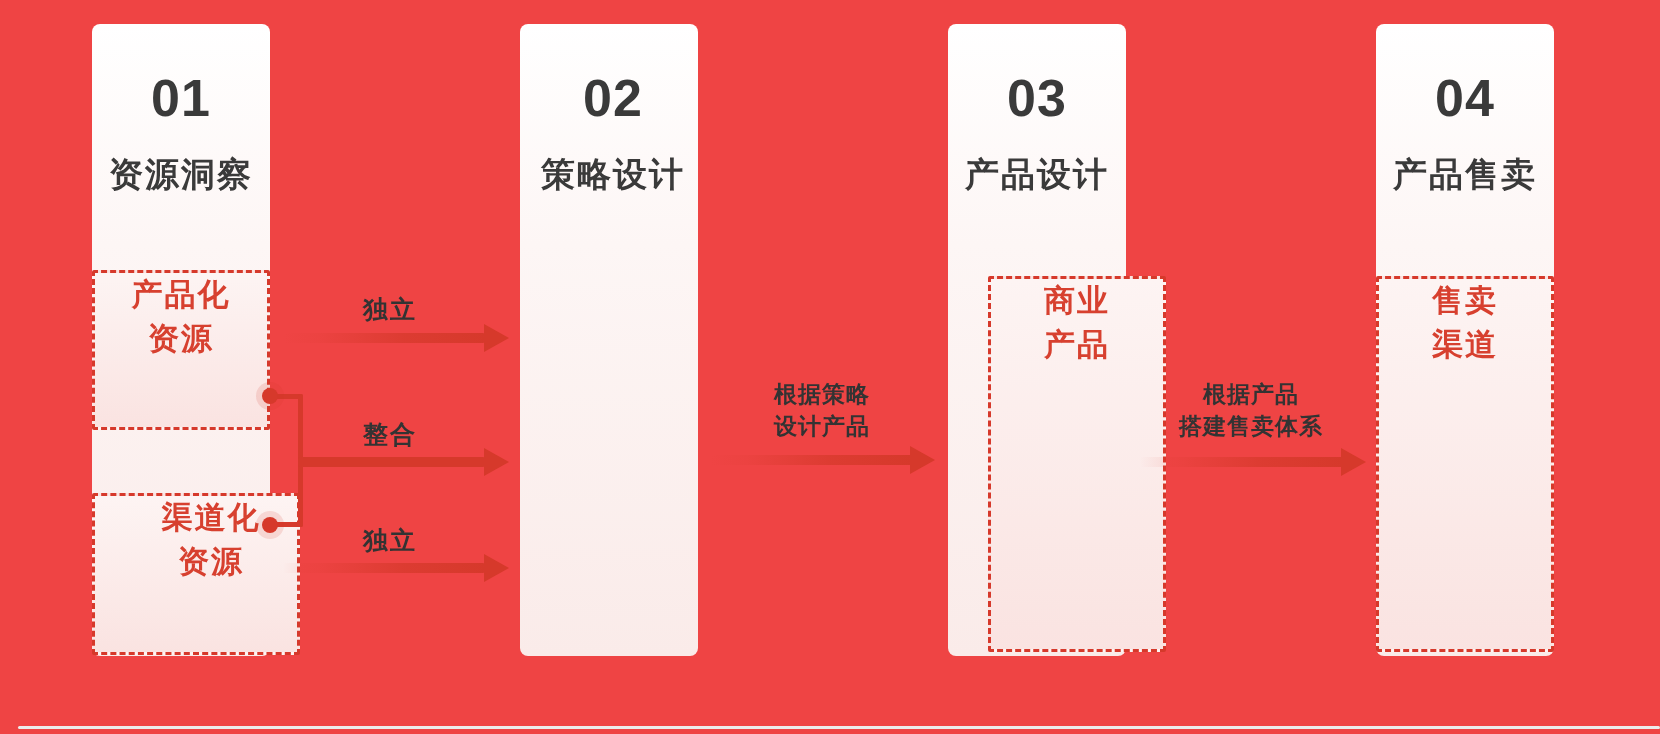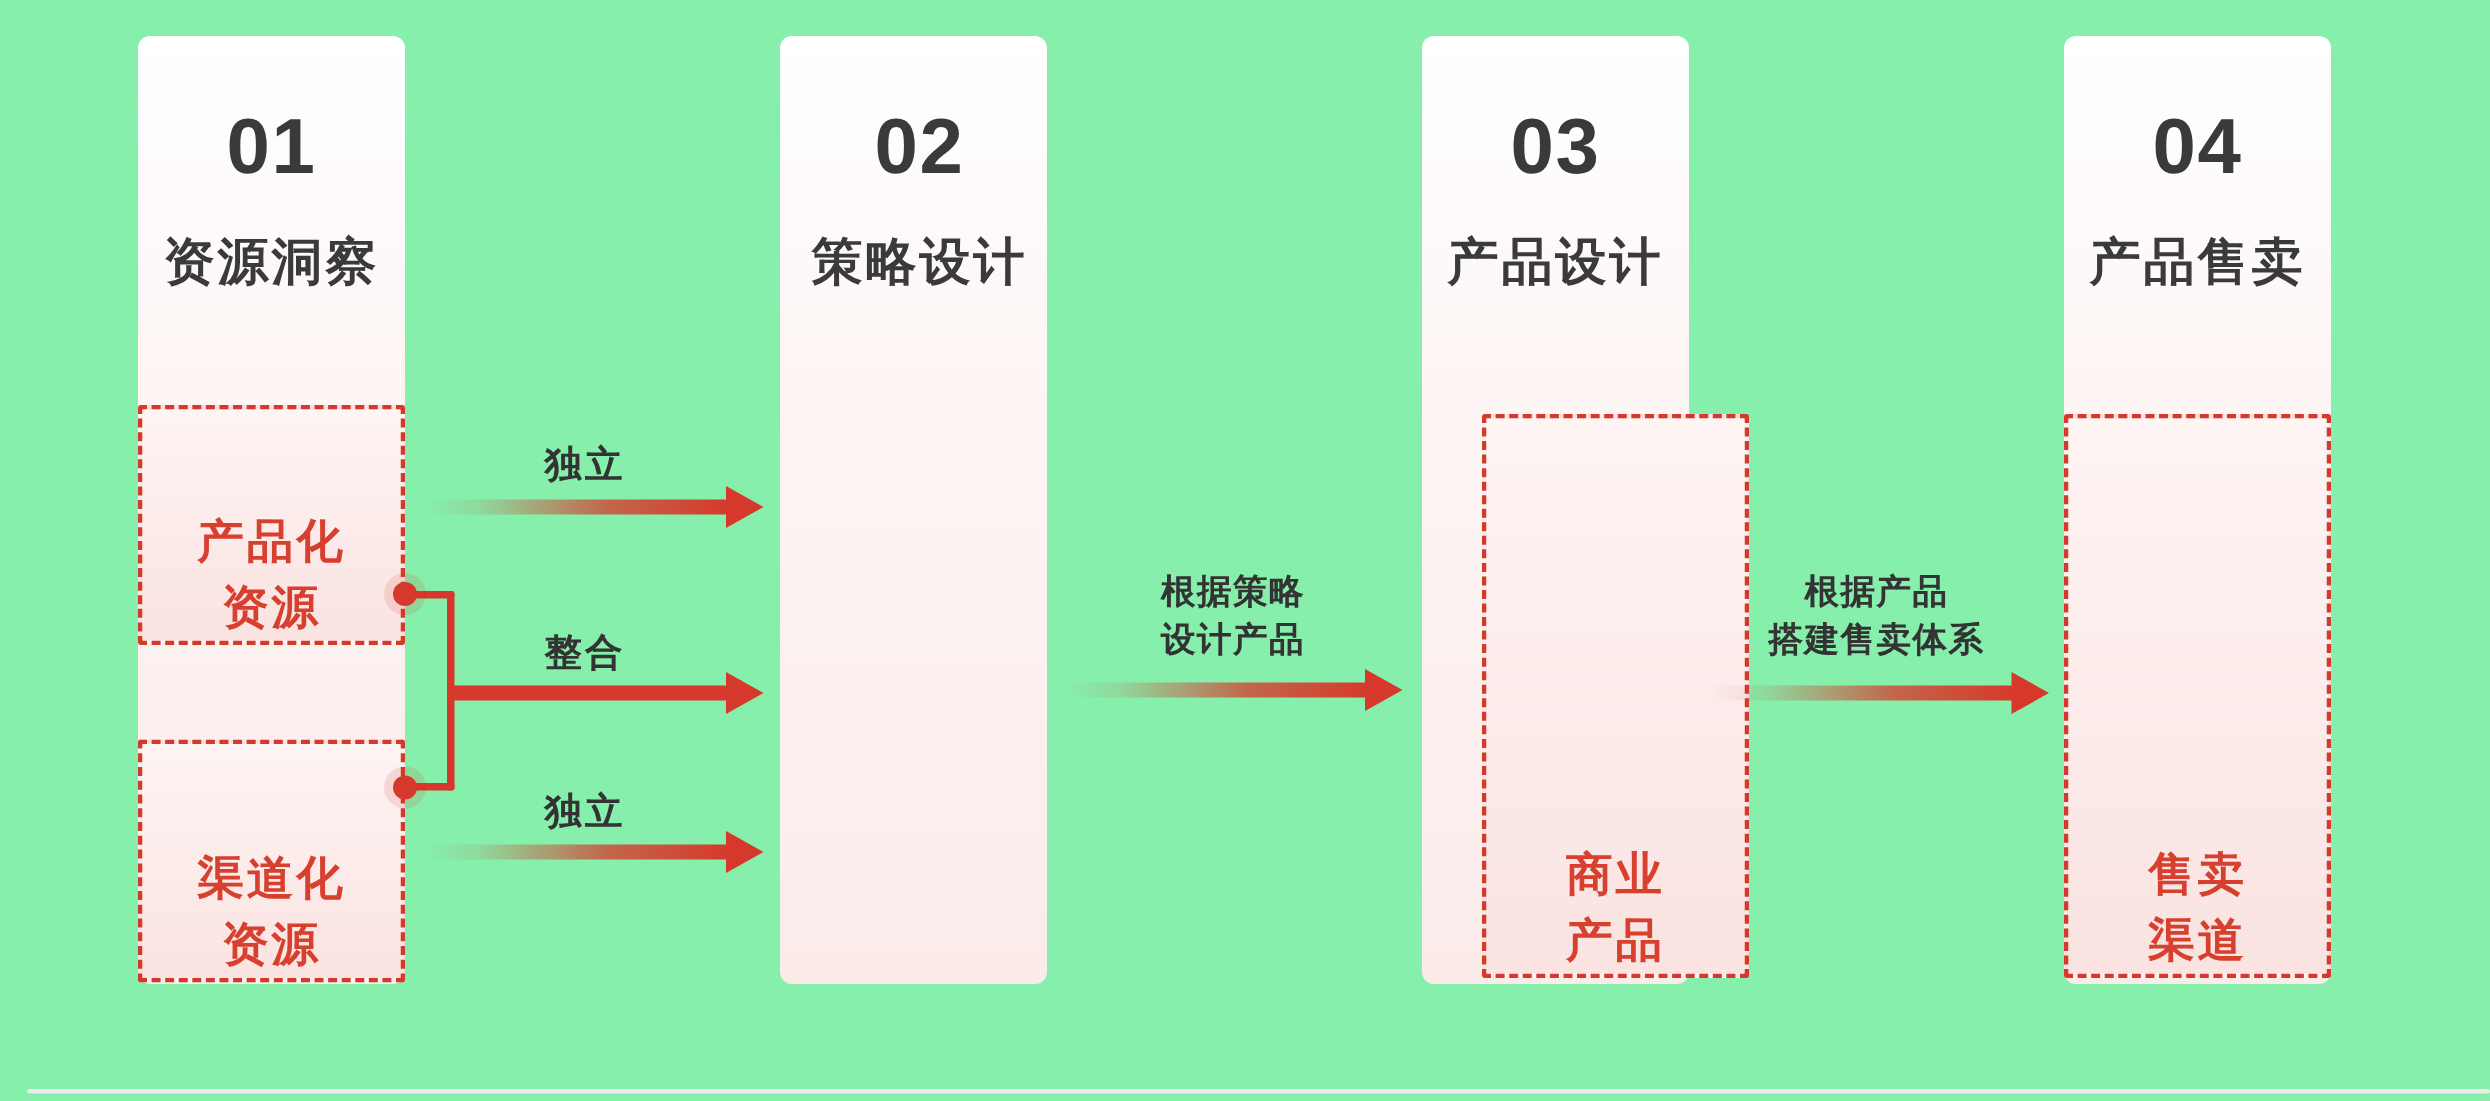--- a/index.html
+++ b/index.html
@@ -1,38 +1,38 @@
 <!DOCTYPE html>
 <html><head>
 <meta charset="utf-8">
 <style>
   html,body{margin:0;padding:0;background:#ffffff;}
   body{font-family:"Liberation Sans","DejaVu Sans",sans-serif;}
-  .stage{position:relative;width:1660px;height:734px;background:#86efac;overflow:hidden;}
+  .stage{position:relative;width:1660px;height:734px;background:#ef4444;overflow:hidden;}
 
   
   .band{position:absolute;top:24px;height:632px;width:178px;border-radius:8px;
         background:linear-gradient(180deg,#ffffff 0%,#fdf6f5 35%,#faebe9 100%);}
   .band.c1{left:92px;} .band.c2{left:520px;} .band.c3{left:948px;} .band.c4{left:1376px;}
 
   
   .step-number{position:absolute;top:68px;width:178px;text-align:center;
                font-size:52px;font-weight:800;color:#3a3a3a;letter-spacing:1px;}
   .step-title{position:absolute;top:152px;width:178px;text-align:center;
               font-size:34px;font-weight:700;color:#3a3a3a;letter-spacing:2px;}
   .n1{left:92px;} .n2{left:524px;} .n3{left:948px;} .n4{left:1376px;}
 
   
   .dbox{position:absolute;border:3px dashed #d6392b;border-radius:2px;
         background:linear-gradient(180deg,#fdf4f3 0%,#fae3e1 100%);
-        display:flex;align-items:flex-end;justify-content:center;}
+        display:flex;align-items:flex-start;justify-content:center;}
   .dbox .txt{font-size:31px;font-weight:700;color:#d7402f;text-align:center;
              line-height:1.42;letter-spacing:2px;}
   .box-prod{left:92px;top:270px;width:172px;height:154px;}
-  .box-chan{left:92px;top:493px;width:172px;height:156px;}
+  .box-chan{left:92px;top:493px;width:172px;height:156px;padding-left:30px;}
   .box-strat{left:520px;top:271px;width:172px;height:375px;}
   .box-comm{left:988px;top:276px;width:172px;height:370px;}
   .box-sale{left:1376px;top:276px;width:172px;height:370px;}
 
   
   .shaft{position:absolute;height:10px;border-radius:2px;
          background:linear-gradient(90deg,rgba(214,57,43,0) 0%,rgba(214,57,43,0.12) 18%,rgba(214,57,43,0.75) 60%,#d6392b 100%);}
   .shaft.solid{background:#d6392b;}
   .head{position:absolute;width:0;height:0;border-top:14px solid transparent;
         border-bottom:14px solid transparent;border-left:25px solid #d6392b;}

